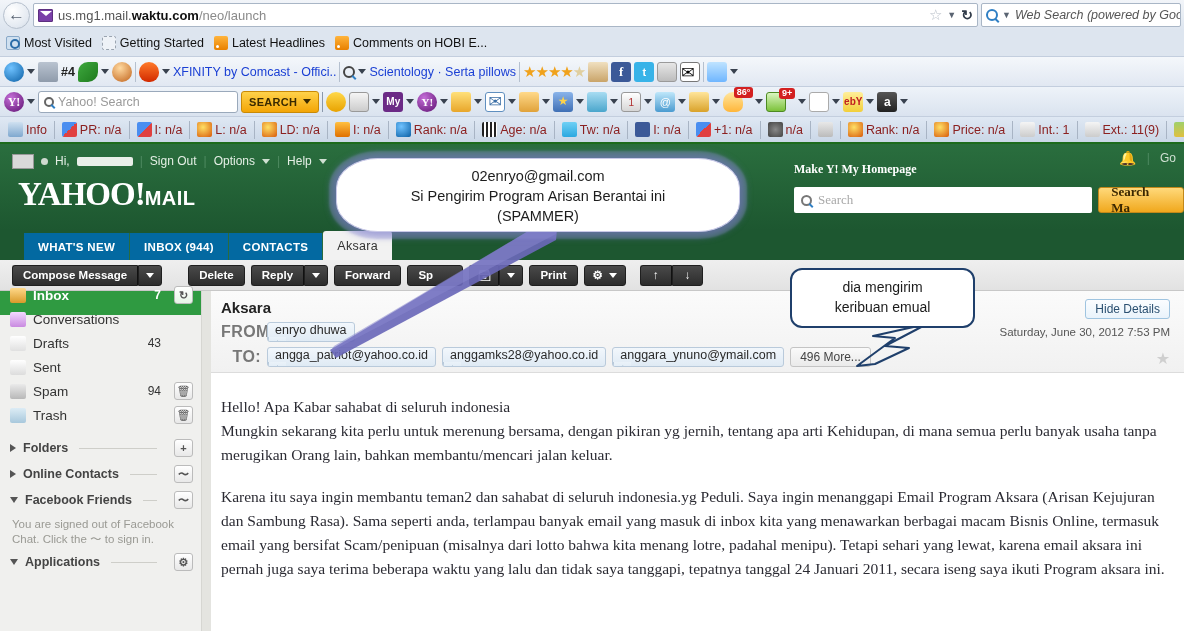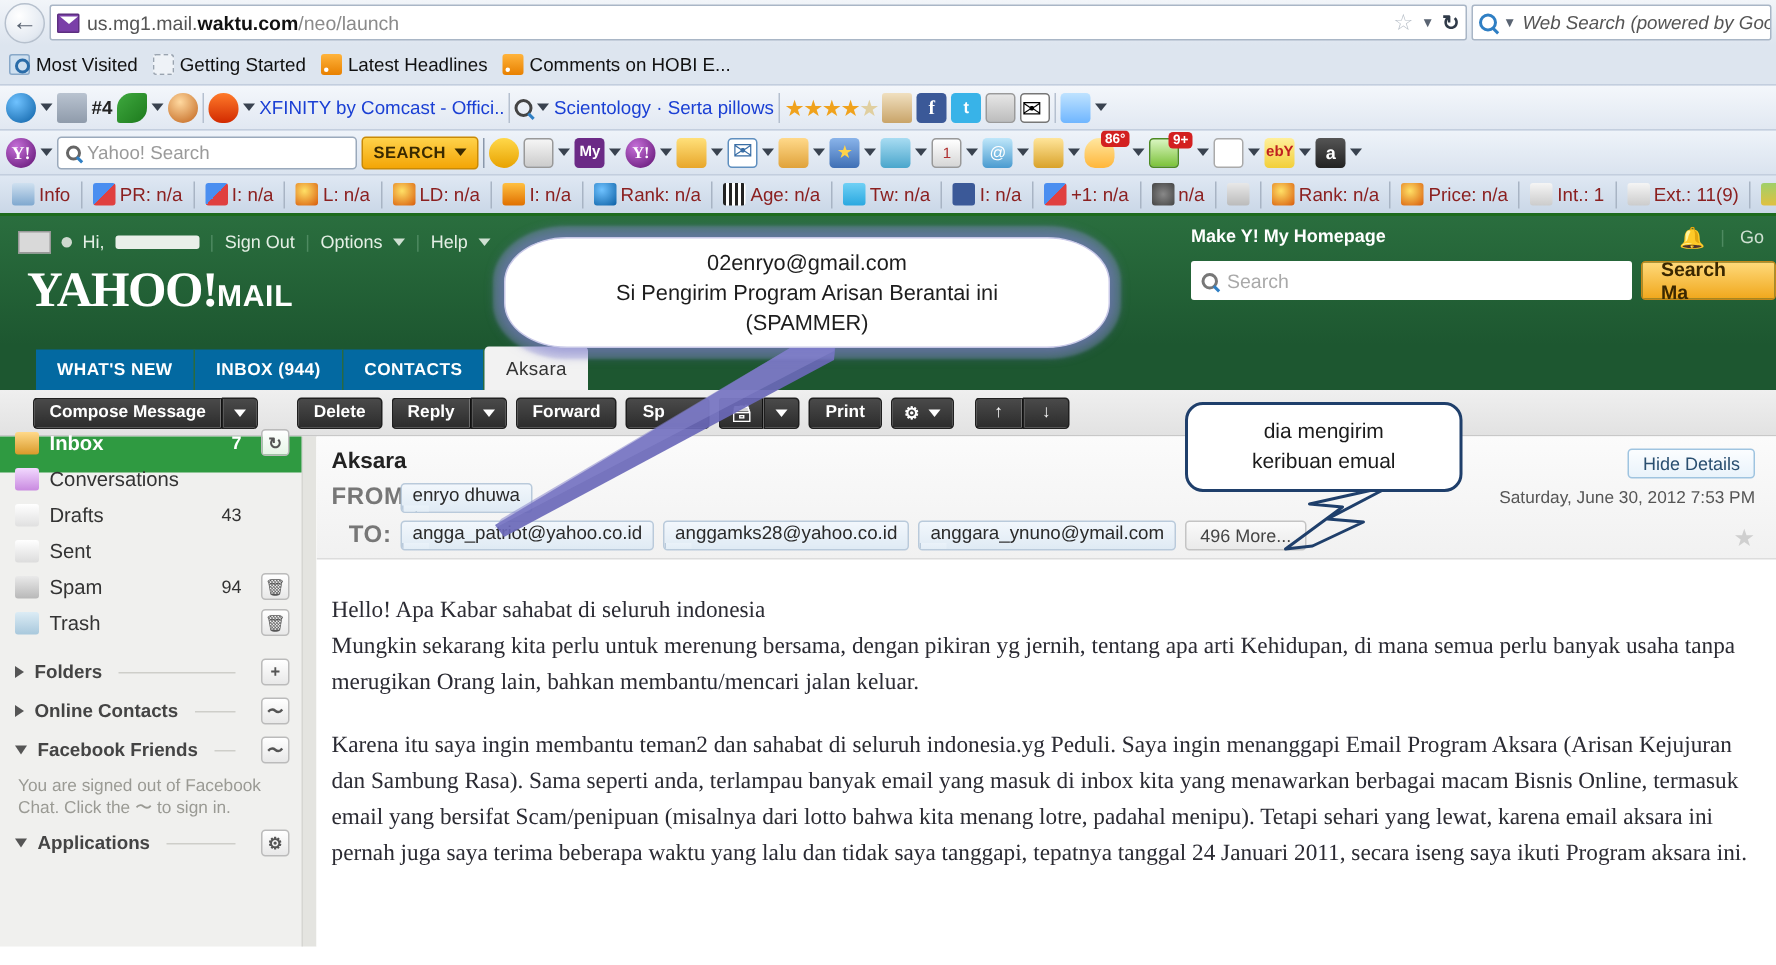--- a/index.html
+++ b/index.html
@@ -109,21 +109,21 @@
   .ym-top { display:flex; align-items:center; height:30px; padding:4px 12px 0 12px;
             color:#e4efe5; font-size:12px; gap:7px; }
   .ym-avatar { width:22px; height:15px; background:#d9d9d9; border:1px solid #999; }
   .dot { width:7px;height:7px;border-radius:50%;background:#cfd9cf;}
   .pipe { color:#4e8a61; }
   .blob { display:inline-block; background:#e9efe9; height:9px; border-radius:2px; }
   .ym-logo { padding:2px 0 0 18px; }
   .ym-logo .y { font-family:"Liberation Serif", serif; font-size:33px; font-weight:bold;
                 color:#fff; letter-spacing:-1px; }
   .ym-logo .m { font-size:20px; font-weight:bold; color:#fff; letter-spacing:.5px; }
-  .ym-right { position:absolute; right:0; top:0; width:400px; padding-top:6px; }
+  .ym-right { position:absolute; right:0; top:12px; width:400px; padding-top:6px;font-family:Liberation Serif, serif; }
   .mk-home { color:#fff; font-size:12px; font-weight:bold; padding-left:10px; }
   .bellrow { position:absolute; right:8px; top:6px; display:flex; align-items:center; gap:10px;
              color:#cfe0d2; font-size:12px; }
   .ym-searchwrap { display:flex; margin:10px 0 0 10px; align-items:center; }
   .ym-search { width:300px; height:26px; background:#fff; border-radius:2px;
                display:flex; align-items:center; gap:6px; padding:0 7px; color:#a9a9a9; font-size:13px;}
   .ym-searchbtn { height:26px; margin-left:6px; padding:0 12px; border-radius:3px;
      background:linear-gradient(#ffd97a,#f0a81d); border:1px solid #c2881a;
      font-size:13px; font-weight:bold; color:#3a2700; display:flex;align-items:center;}
 
@@ -133,21 +133,21 @@
     height:27px; padding:0 14px; display:flex; align-items:center; justify-content:center;
     color:#fff; font-size:11.5px; font-weight:bold; letter-spacing:.3px;
     background:#0369a1; border-right:1px solid #2b6b3e;
   }
   .tab.active { background:#f2f2f2; color:#333; font-weight:normal; font-size:12.5px;
                 border-radius:3px 3px 0 0; border:none; height:29px; }
 
   
   .mailtoolbar {
     height:31px; background:linear-gradient(#efefef,#e2e2e2); border-bottom:1px solid #c8c8c8;
-    display:flex; align-items:center; padding-left:22px; gap:6px;
+    display:flex; align-items:center; padding-left:12px; gap:6px;
   }
   .btn {
     height:21px; background:linear-gradient(#4a4a4a,#2c2c2c); color:#fff;
     border:1px solid #1f1f1f; border-radius:3px; font-size:11.5px; font-weight:bold;
     display:flex; align-items:center; padding:0 10px; white-space:nowrap;
   }
   .btn.split-l { border-radius:3px 0 0 3px; border-right:1px solid #111; }
   .btn.split-r { border-radius:0 3px 3px 0; padding:0 7px; }
   .tri-w { width:0;height:0;border-left:4px solid transparent;border-right:4px solid transparent;
            border-top:5px solid #fff; }

